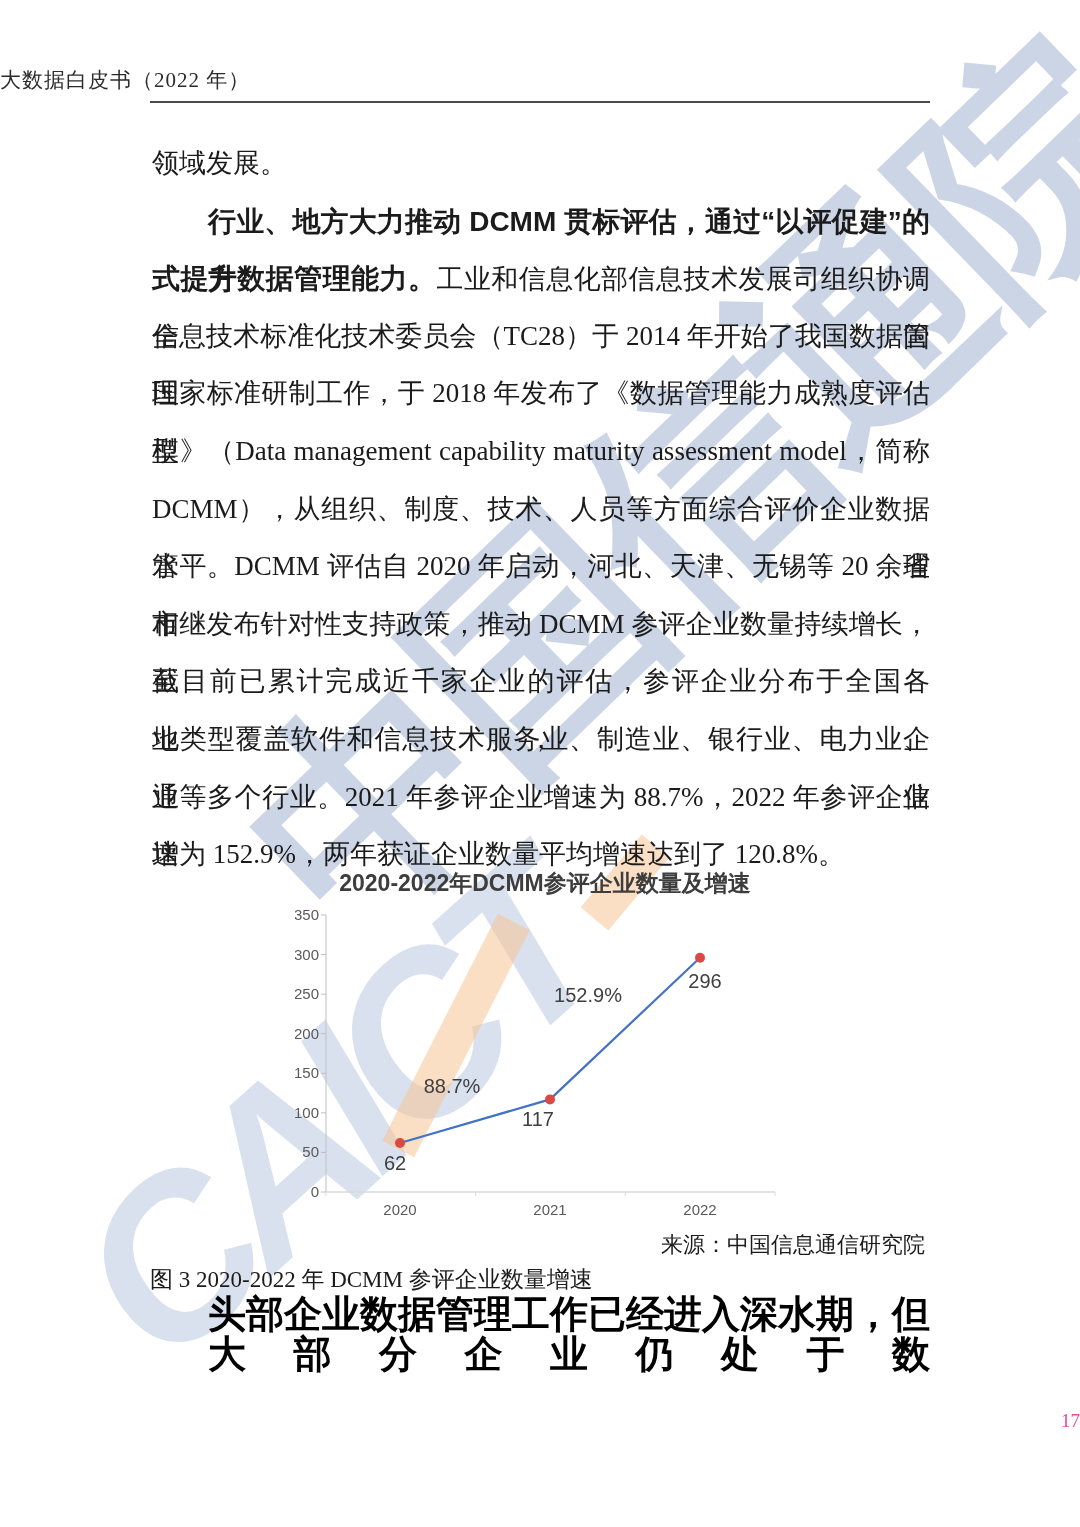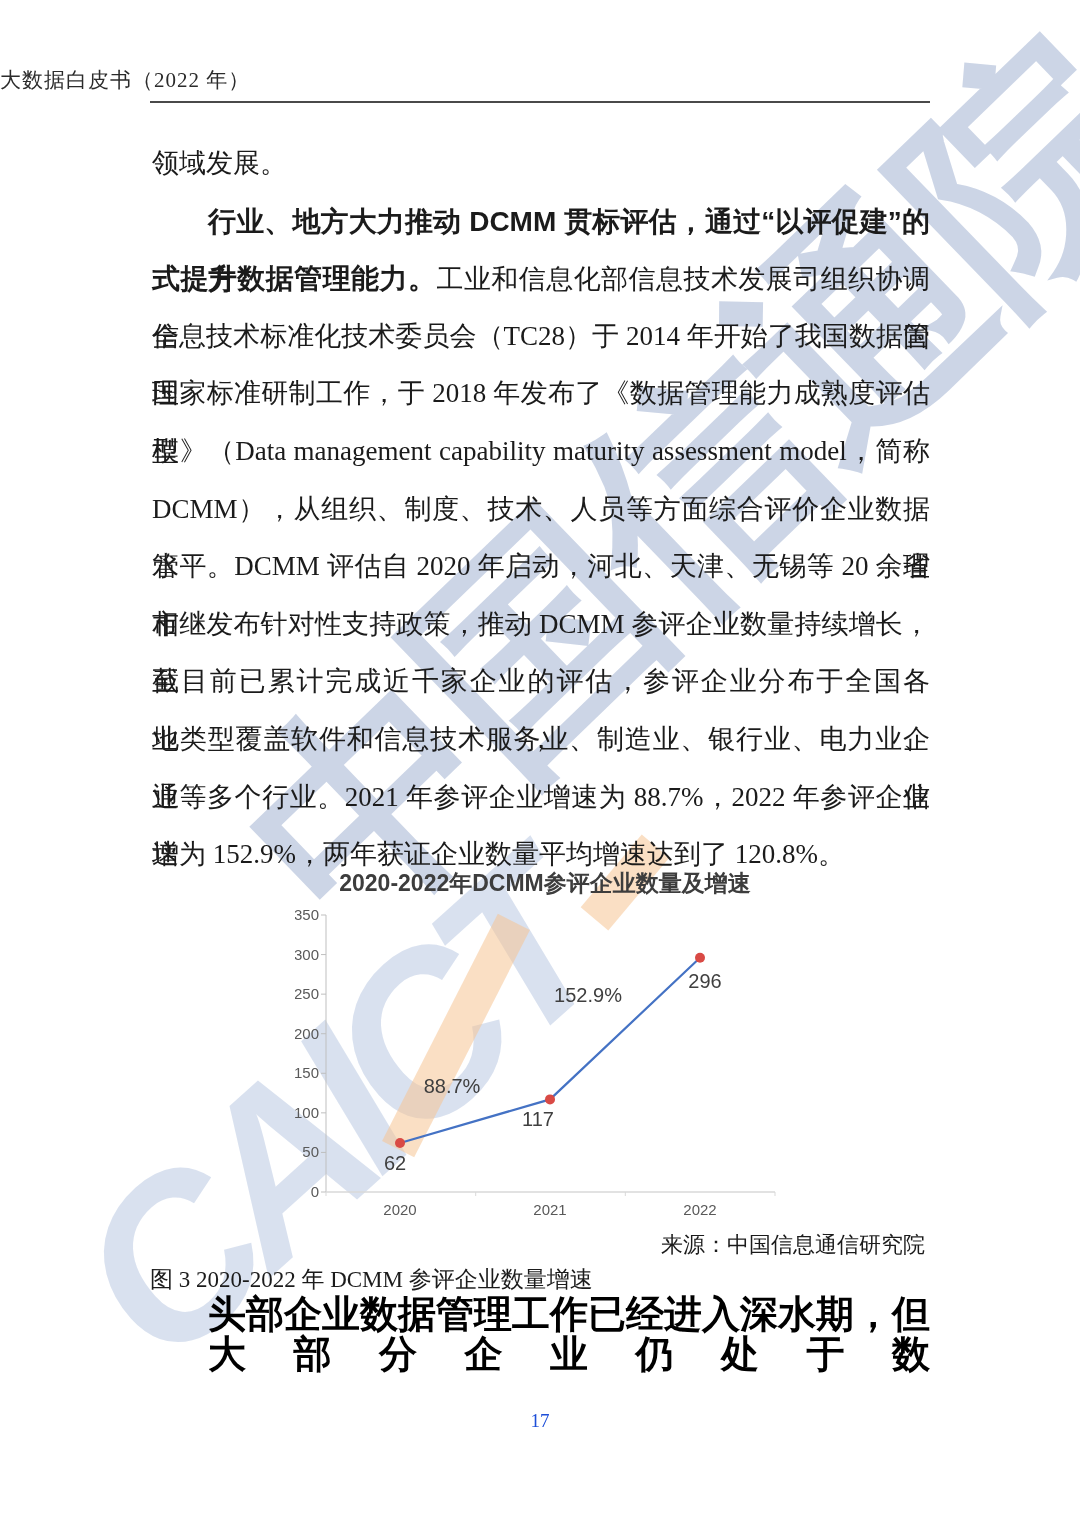--- a/index.html
+++ b/index.html
@@ -39,22 +39,22 @@
 
   .source{position:absolute;top:1230px;right:155px;font-size:22px;z-index:1;margin-left:7px;}
   .caption{position:absolute;top:1264px;left:150px;right:150px;
            font-size:23px;z-index:1;}
 
   .closing{position:absolute;top:1294px;left:152px;width:778px;z-index:1;
            font-family:"Liberation Sans","DejaVu Sans",sans-serif;font-weight:700;
            font-size:38px;line-height:40px;padding-left:56px;box-sizing:border-box;
            text-align:justify;text-align-last:justify;color:#000000;}
 
-  .pagenum{position:absolute;top:1410px;left:0;width:100%;text-align:center;
-           font-size:19px;color:#1d4ed8;z-index:1;}
+  .pagenum{position:absolute;top:1410px;left:0;width:100%;text-align:right;
+           font-size:19px;color:#ec4899;z-index:1;}
 </style>
 </head>
 <body>
 
 <div class="page">
 
   <div class="header">大数据白皮书（2022 年）</div>
   <div class="header-rule"></div>
 
   <div class="wm wm-cn">中国信通院</div>

